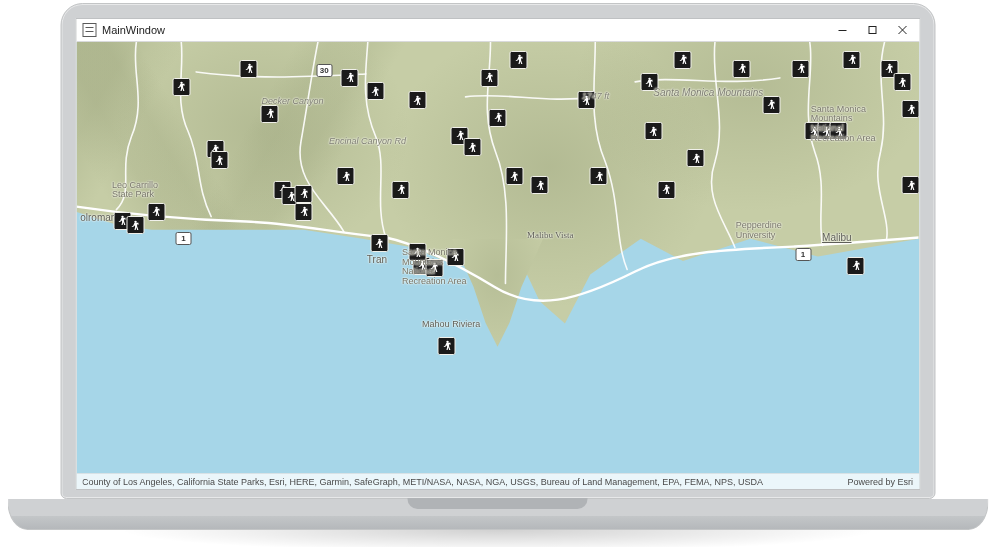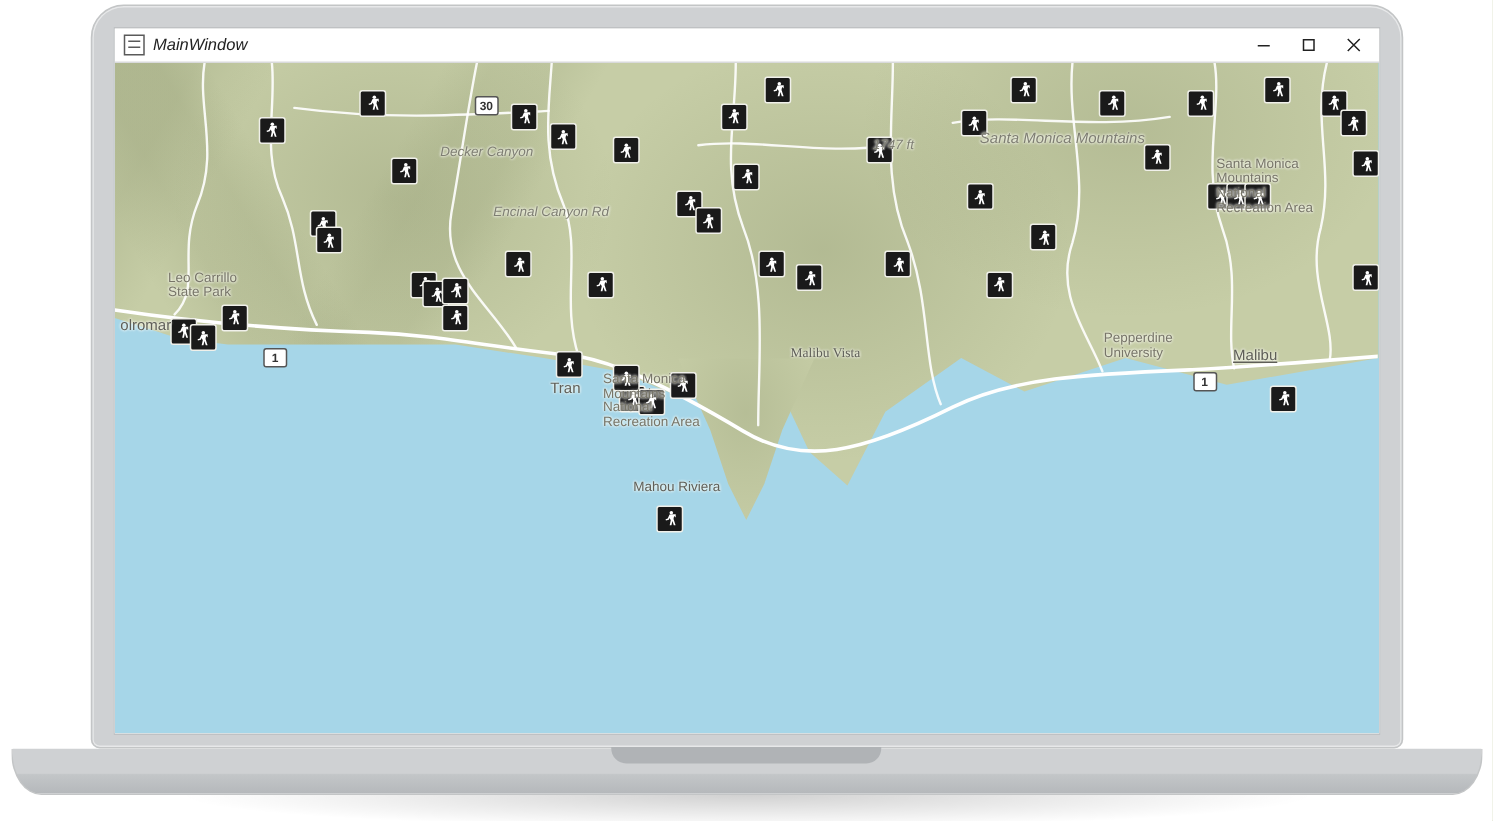--- a/index.html
+++ b/index.html
@@ -68,21 +68,20 @@
     height: 22px;
     flex: 0 0 22px;
     display: flex;
     align-items: center;
     font-size: 11px;
     color: #222;
     border-bottom: 1px solid #d9dadc;
     padding: 0 2px 0 6px;
     background: #fff;
     user-select: none;
-    font-style: italic;
   }
   .titlebar .app-icon {
     width: 12px;
     height: 12px;
     border: 1px solid #5a5a5a;
     margin-right: 6px;
     position: relative;
     background: #fff;
   }
   .titlebar .app-icon::before,
@@ -283,20 +282,24 @@
           <path class="minor" d="M640 0 C636 40,652 80,640 120 C628 155,650 180,660 206"></path>
           <path class="minor" d="M735 0 C740 30,726 70,740 110 C753 145,742 175,748 204"></path>
           <path class="minor" d="M810 0 C800 40,815 70,806 110 C796 145,816 175,812 198"></path>
           <path class="minor" d="M60 0 C55 30,70 60,55 95 C42 128,58 150,40 168"></path>
 
           <path class="minor" d="M120 30 C180 38,230 35,290 32"></path>
           <path class="minor" d="M390 55 C430 50,470 62,520 55"></path>
           <path class="minor" d="M560 40 C600 33,650 45,705 36"></path>
         </svg>
 
+        <div class="attribution">
+          <span class="left">County of Los Angeles, California State Parks, Esri, HERE, Garmin, SafeGraph, METI/NASA, NASA, NGA, USGS, Bureau of Land Management, EPA, FEMA, NPS, USDA</span>
+          <span class="right">Powered by Esri</span>
+        </div>
       <div class="marker" style="left: 12.5%; top: 10%;">
             <svg viewBox="0 0 12 12">
               <circle cx="6.6" cy="2" r="1.3"></circle>
               <path d="M5.3 3.3 L4 6.2 L2.4 6.8 L2.7 7.7 L4.8 7 L5.4 5.8 L6.2 7.4 L5.4 11 L6.7 11 L7.4 8 L8.4 11 L9.7 11 L8.2 6.6 L8.6 4.3 L9.8 5.5 L9.8 3.1 L8.4 3.1 Z"></path>
             </svg>
           </div>
           <div class="marker" style="left: 20.5%; top: 6%;">
             <svg viewBox="0 0 12 12">
               <circle cx="6.6" cy="2" r="1.3"></circle>
               <path d="M5.3 3.3 L4 6.2 L2.4 6.8 L2.7 7.7 L4.8 7 L5.4 5.8 L6.2 7.4 L5.4 11 L6.7 11 L7.4 8 L8.4 11 L9.7 11 L8.2 6.6 L8.6 4.3 L9.8 5.5 L9.8 3.1 L8.4 3.1 Z"></path>
@@ -580,21 +583,21 @@
           </div>
           <div class="marker" style="left: 92.5%; top: 50%;">
             <svg viewBox="0 0 12 12">
               <circle cx="6.6" cy="2" r="1.3"></circle>
               <path d="M5.3 3.3 L4 6.2 L2.4 6.8 L2.7 7.7 L4.8 7 L5.4 5.8 L6.2 7.4 L5.4 11 L6.7 11 L7.4 8 L8.4 11 L9.7 11 L8.2 6.6 L8.6 4.3 L9.8 5.5 L9.8 3.1 L8.4 3.1 Z"></path>
             </svg>
           </div>
           <div class="shield" style="left: 28.5%; top: 5%;">30</div>
           <div class="shield" style="left: 11.8%; top: 42.5%;">1</div>
           <div class="shield" style="left: 85.3%; top: 46%;">1</div>
-          <div class="label italic small" style="left: 22%; top: 12%; margin-left: 32px;">Decker Canyon</div>
+          <div class="label italic small" style="left: 22%; top: 12%;">Decker Canyon</div>
           <div class="label italic small" style="left: 30%; top: 21%;">Encinal Canyon Rd</div>
           <div class="label park center" style="left: 7%; top: 31%;">Leo Carrillo<br>State Park</div>
           <div class="label " style="left: 0.5%; top: 38%;">olromar</div>
           <div class="label " style="left: 34.5%; top: 47.5%;">Tran</div>
           <div class="label park center" style="left: 42.5%; top: 46%;">Santa Monica<br>Mountains<br>National<br>Recreation Area</div>
           <div class="label small center" style="left: 44.5%; top: 62%;">Mahou Riviera</div>
           <div class="label small" style="left: 53.5%; top: 42%; font-family: Liberation Serif, serif;">Malibu Vista</div>
           <div class="label park center" style="left: 81%; top: 40%;">Pepperdine<br>University</div>
           <div class="label " style="left: 88.5%; top: 42.5%; text-decoration: underline;">Malibu</div>
           <div class="label italic center" style="left: 75%; top: 10%;">Santa Monica Mountains</div>

